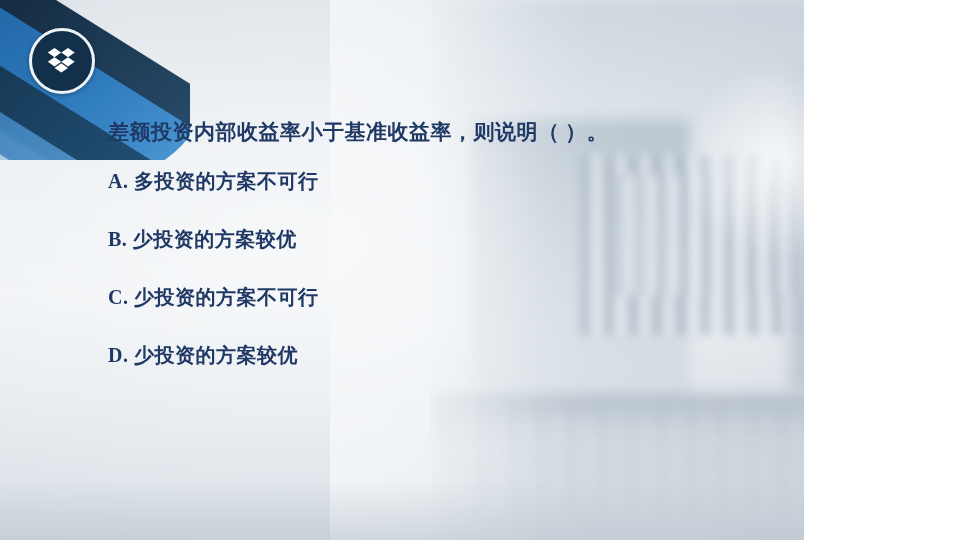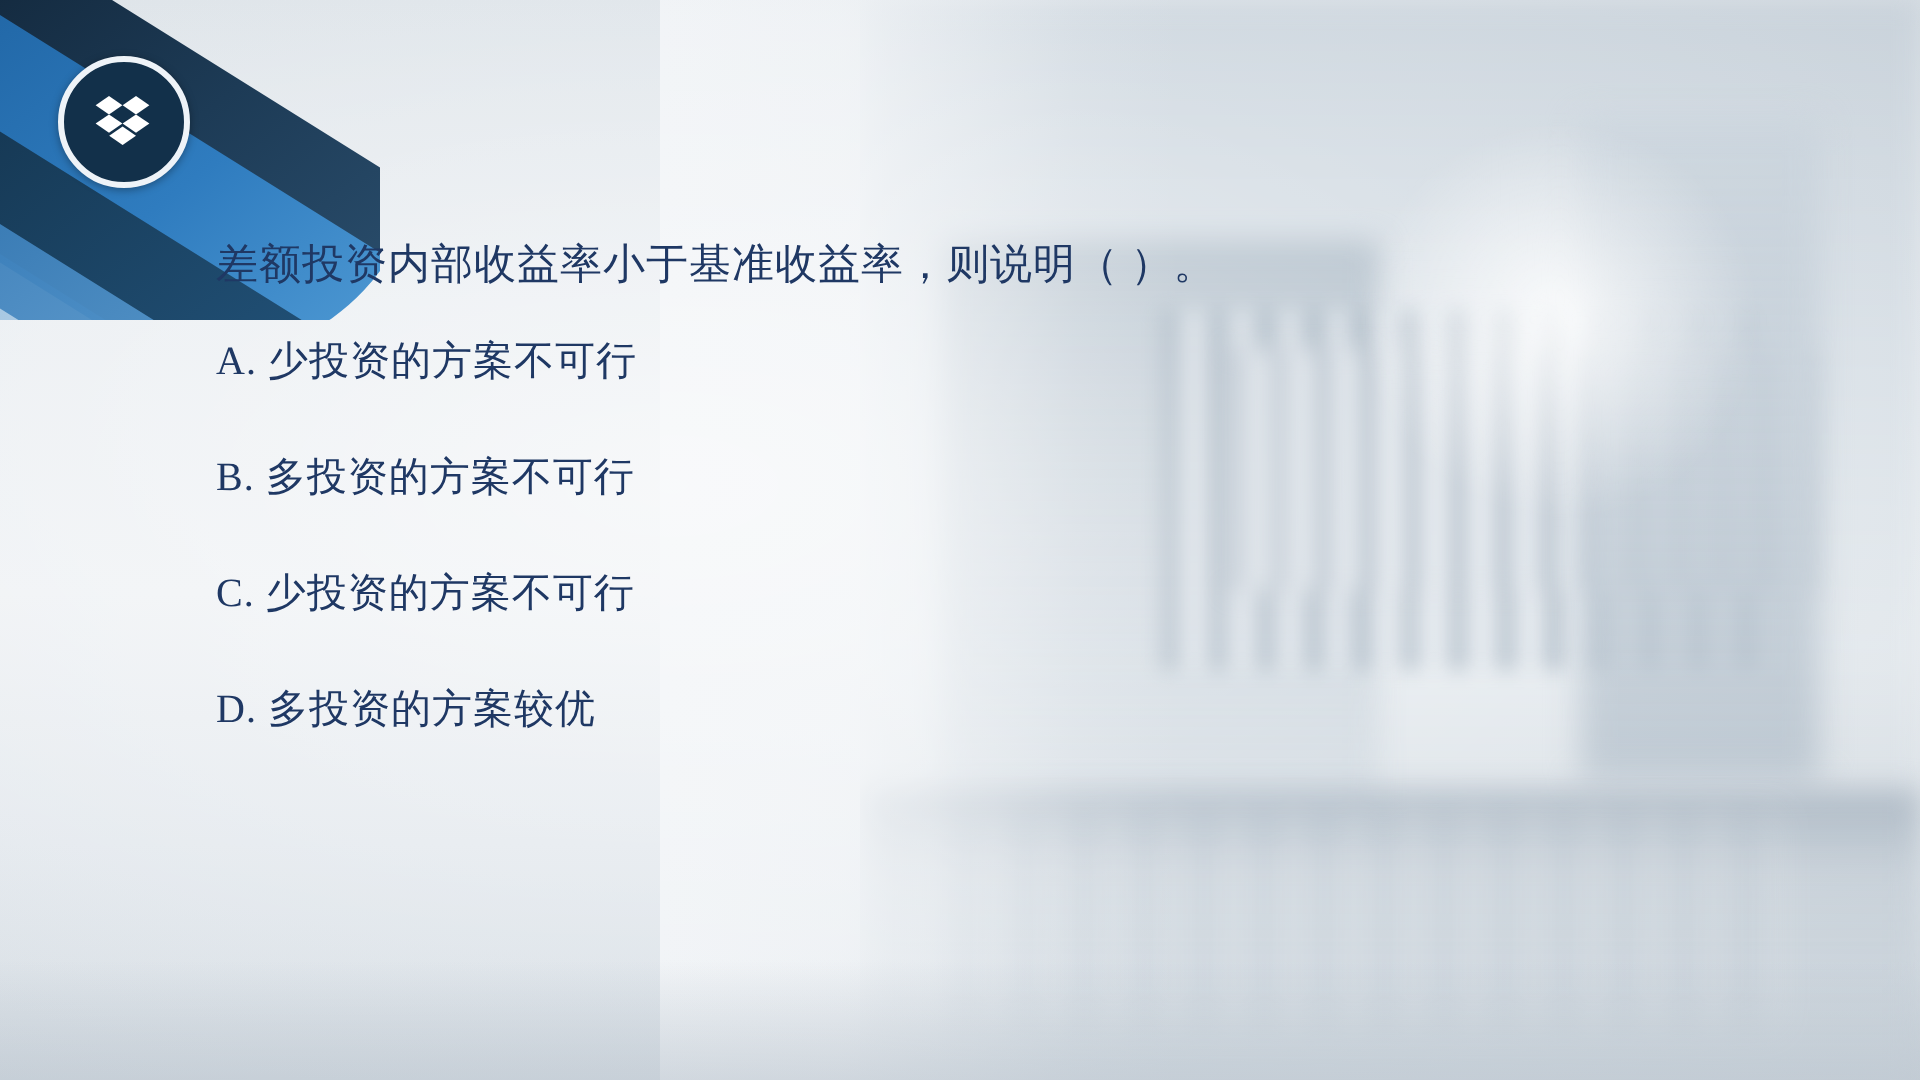--- a/index.html
+++ b/index.html
@@ -5,24 +5,25 @@
   html, body {
     margin: 0;
     padding: 0;
     background: #ffffff;
   }
   body {
     font-family: "Liberation Serif", serif;
   }
   .slide {
     position: relative;
-    width: 960px;
+    width: 804px;
     height: 540px;
     overflow: hidden;
     background: #14b8a6;
+    font-weight: bold;
   }
 
   
   .bg-base {
     position: absolute;
     inset: 0;
     background:
       linear-gradient(180deg, #dfe5ea 0%, #e9edf1 28%, #eef1f4 55%, #e4e9ee 78%, #d9e0e6 100%);
   }
   .bg-photo {
@@ -279,19 +280,19 @@
         <polygon points="21,1 14.3,5.6 21,10.2 27.7,5.6" fill="#ffffff"></polygon>
         <polygon points="0.8,14.8 7.5,10.2 14.2,14.8 7.5,19.4" fill="#ffffff"></polygon>
         <polygon points="14.3,14.8 21,10.2 27.7,14.8 21,19.4" fill="#ffffff"></polygon>
         <polygon points="7.6,20.9 14.3,16.3 21,20.9 14.3,25.5" fill="#ffffff"></polygon>
       </svg>
     </span>
   </div>
 
   <div class="content">
     <p class="question">差额投资内部收益率小于基准收益率，则说明（ ）。</p>
-    <p class="option">A. 少投资的方案不可行</p>
-    <p class="option">B. 多投资的方案不可行</p>
+    <p class="option">A. 多投资的方案不可行</p>
+    <p class="option">B. 少投资的方案较优</p>
     <p class="option">C. 少投资的方案不可行</p>
-    <p class="option">D. 多投资的方案较优</p>
+    <p class="option">D. 少投资的方案较优</p>
   </div>
 
 </div>
 
 </body></html>

